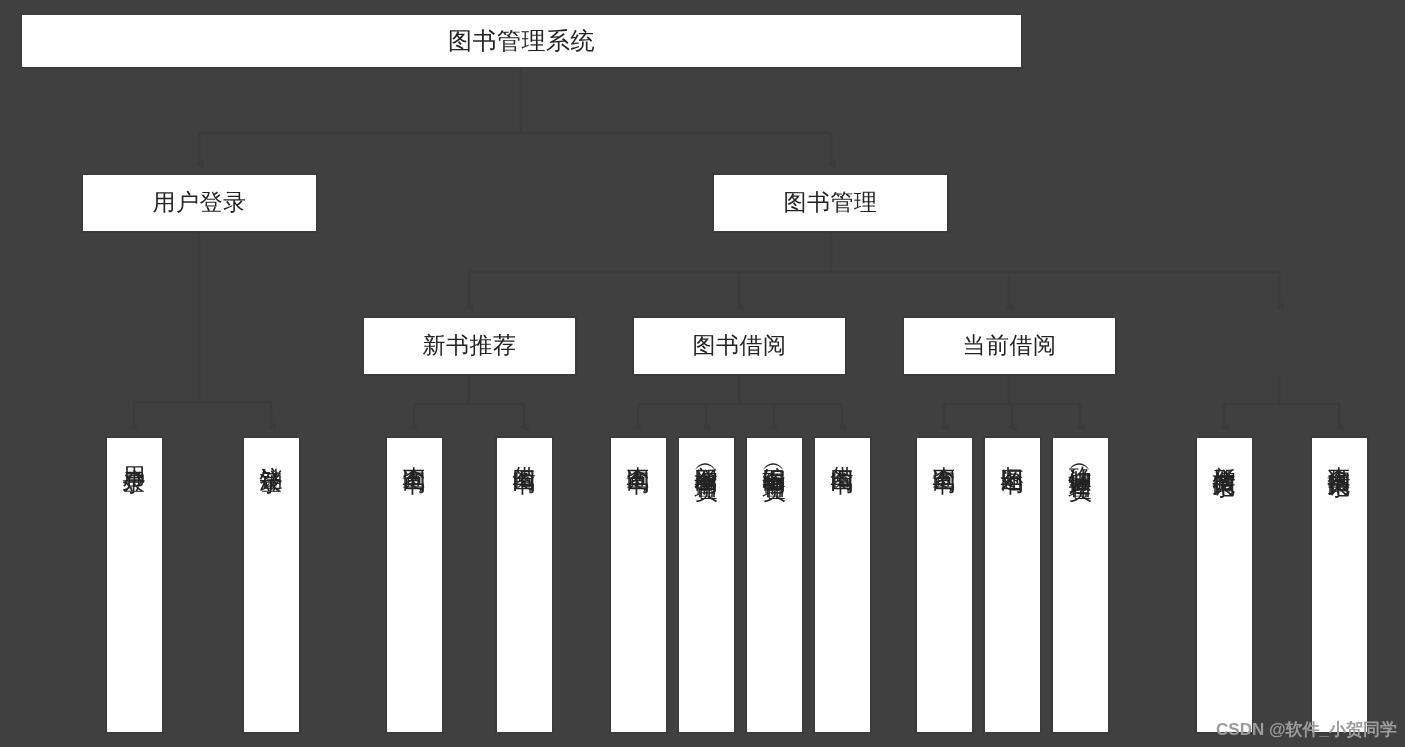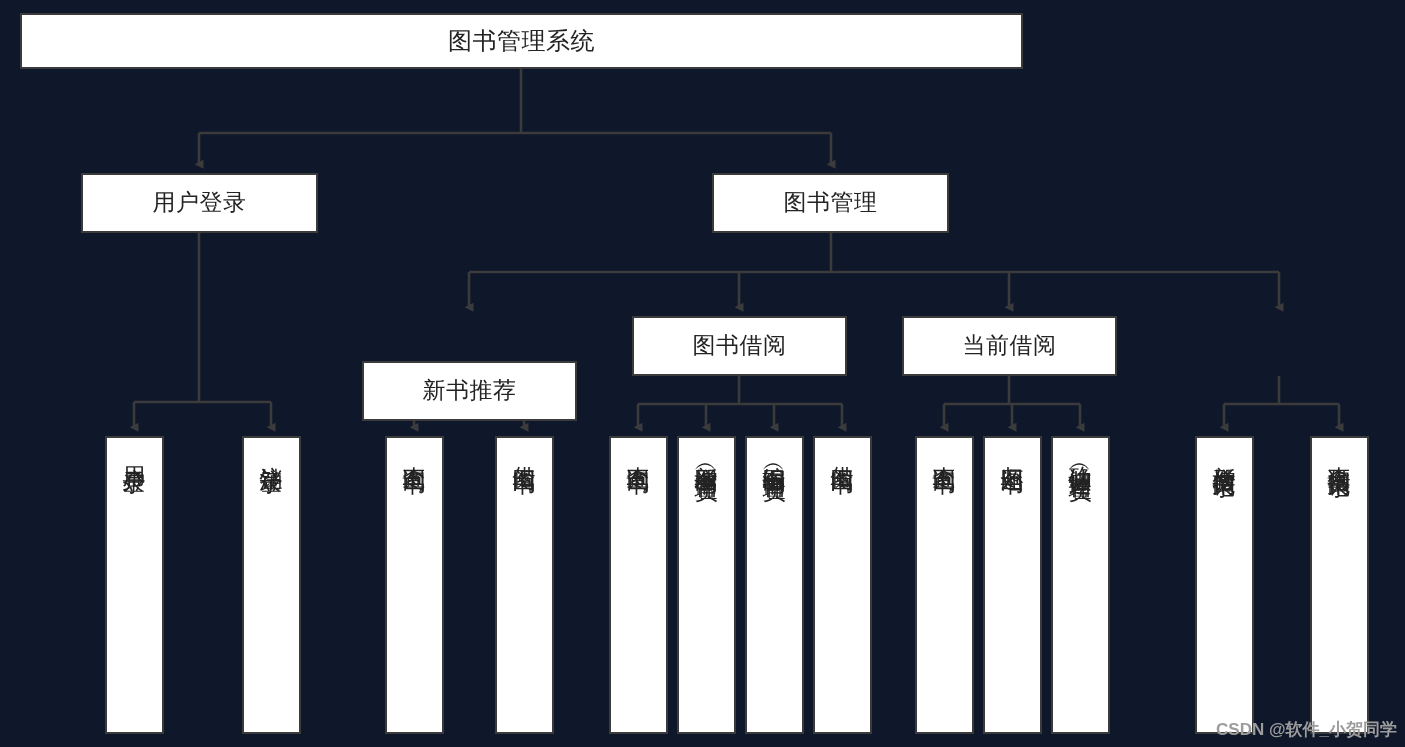--- a/index.html
+++ b/index.html
@@ -7,21 +7,21 @@
     padding: 0;
     background: #ffffff;
   }
   body {
     font-family: "Liberation Sans", "DejaVu Sans", sans-serif;
   }
   #diagram-root {
     position: relative;
     width: 1405px;
     height: 747px;
-    background: #0f172a;
+    background: #404040;
     overflow: hidden;
   }
   #edge-layer {
     position: absolute;
     left: 0;
     top: 0;
     width: 1405px;
     height: 747px;
     pointer-events: none;
   }
@@ -133,21 +133,21 @@
   </div>
 
   <div class="node horizontal" style="left:81px; top:173px; width:237px; height:60px;">
     <span class="node-label">用户登录</span>
   </div>
 
   <div class="node horizontal" style="left:712px; top:173px; width:237px; height:60px;">
     <span class="node-label">图书管理</span>
   </div>
 
-  <div class="node horizontal" style="left:362px; top:316px; width:215px; height:60px;margin-top:45px;">
+  <div class="node horizontal" style="left:362px; top:316px; width:215px; height:60px;">
     <span class="node-label">新书推荐</span>
   </div>
 
   <div class="node horizontal" style="left:902px; top:316px; width:215px; height:60px;">
     <span class="node-label">当前借阅</span>
   </div>
 
   <div class="node horizontal" style="left:632px; top:316px; width:215px; height:60px;">
     <span class="node-label">图书借阅</span>
   </div>

